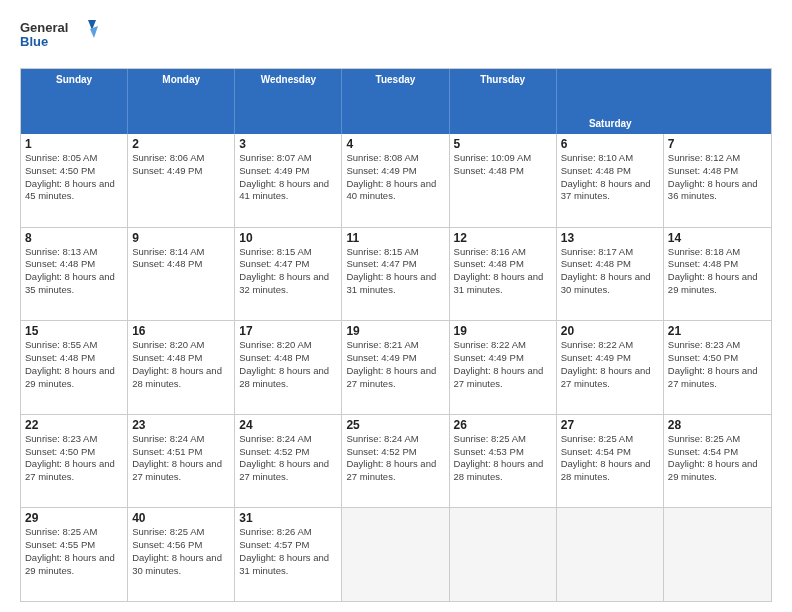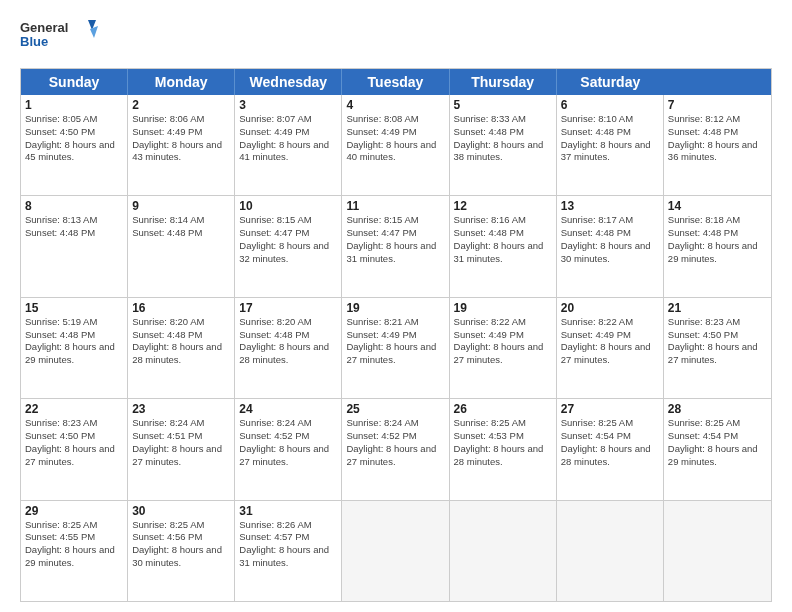--- a/index.html
+++ b/index.html
@@ -48,27 +48,27 @@
       flex-direction: column;
       border: 1px solid #ccc;
     }
     .cal-header-row {
       display: grid;
       grid-template-columns: repeat(7, 1fr);
       background: #2f6dbf;
     }
     .cal-header-cell {
       color: #fff;
-      font-size: 14px;
+      font-size: 10px;
       font-weight: bold;
       text-align: center;
       padding: 5px 2px;
       border-right: 1px solid #5a90d0;
     }
-    .cal-header-cell:last-child { border-right: none; }
+    .cal-header-cell:last-child { border-right: none; margin-top: 44px; }
     .cal-body {
       flex: 1;
       display: flex;
       flex-direction: column;
     }
     .cal-row {
       display: grid;
       grid-template-columns: repeat(7, 1fr);
       flex: 1;
       border-top: 1px solid #ccc;
@@ -129,58 +129,57 @@
           <div class="cal-cell">
         <div class="day-num">1</div>
         <div class="cell-line">Sunrise: 8:05 AM</div>
         <div class="cell-line">Sunset: 4:50 PM</div>
         <div class="cell-line">Daylight: 8 hours and 45 minutes.</div>
       </div>
           <div class="cal-cell">
         <div class="day-num">2</div>
         <div class="cell-line">Sunrise: 8:06 AM</div>
         <div class="cell-line">Sunset: 4:49 PM</div>
-        <div class="cell-line">Daylight: 8 hours and 43 minutes.</div>
       </div>
           <div class="cal-cell">
         <div class="day-num">3</div>
         <div class="cell-line">Sunrise: 8:07 AM</div>
         <div class="cell-line">Sunset: 4:49 PM</div>
         <div class="cell-line">Daylight: 8 hours and 41 minutes.</div>
       </div>
           <div class="cal-cell">
         <div class="day-num">4</div>
         <div class="cell-line">Sunrise: 8:08 AM</div>
         <div class="cell-line">Sunset: 4:49 PM</div>
         <div class="cell-line">Daylight: 8 hours and 40 minutes.</div>
       </div>
           <div class="cal-cell">
         <div class="day-num">5</div>
-        <div class="cell-line">Sunrise: 8:33 AM</div>
-        <div class="cell-line">Sunset: 4:48 PM</div>
-        <div class="cell-line">Daylight: 8 hours and 38 minutes.</div>
+        <div class="cell-line">Sunrise: 10:09 AM</div>
+        <div class="cell-line">Sunset: 4:48 PM</div>
       </div>
           <div class="cal-cell">
         <div class="day-num">6</div>
         <div class="cell-line">Sunrise: 8:10 AM</div>
         <div class="cell-line">Sunset: 4:48 PM</div>
         <div class="cell-line">Daylight: 8 hours and 37 minutes.</div>
       </div>
           <div class="cal-cell">
         <div class="day-num">7</div>
         <div class="cell-line">Sunrise: 8:12 AM</div>
         <div class="cell-line">Sunset: 4:48 PM</div>
         <div class="cell-line">Daylight: 8 hours and 36 minutes.</div>
       </div>
         </div>
         <div class="cal-row">
           <div class="cal-cell">
         <div class="day-num">8</div>
         <div class="cell-line">Sunrise: 8:13 AM</div>
         <div class="cell-line">Sunset: 4:48 PM</div>
+        <div class="cell-line">Daylight: 8 hours and 35 minutes.</div>
       </div>
           <div class="cal-cell">
         <div class="day-num">9</div>
         <div class="cell-line">Sunrise: 8:14 AM</div>
         <div class="cell-line">Sunset: 4:48 PM</div>
       </div>
           <div class="cal-cell">
         <div class="day-num">10</div>
         <div class="cell-line">Sunrise: 8:15 AM</div>
         <div class="cell-line">Sunset: 4:47 PM</div>
@@ -207,21 +206,21 @@
           <div class="cal-cell">
         <div class="day-num">14</div>
         <div class="cell-line">Sunrise: 8:18 AM</div>
         <div class="cell-line">Sunset: 4:48 PM</div>
         <div class="cell-line">Daylight: 8 hours and 29 minutes.</div>
       </div>
         </div>
         <div class="cal-row">
           <div class="cal-cell">
         <div class="day-num">15</div>
-        <div class="cell-line">Sunrise: 5:19 AM</div>
+        <div class="cell-line">Sunrise: 8:55 AM</div>
         <div class="cell-line">Sunset: 4:48 PM</div>
         <div class="cell-line">Daylight: 8 hours and 29 minutes.</div>
       </div>
           <div class="cal-cell">
         <div class="day-num">16</div>
         <div class="cell-line">Sunrise: 8:20 AM</div>
         <div class="cell-line">Sunset: 4:48 PM</div>
         <div class="cell-line">Daylight: 8 hours and 28 minutes.</div>
       </div>
           <div class="cal-cell">
@@ -300,21 +299,21 @@
       </div>
         </div>
         <div class="cal-row">
           <div class="cal-cell">
         <div class="day-num">29</div>
         <div class="cell-line">Sunrise: 8:25 AM</div>
         <div class="cell-line">Sunset: 4:55 PM</div>
         <div class="cell-line">Daylight: 8 hours and 29 minutes.</div>
       </div>
           <div class="cal-cell">
-        <div class="day-num">30</div>
+        <div class="day-num">40</div>
         <div class="cell-line">Sunrise: 8:25 AM</div>
         <div class="cell-line">Sunset: 4:56 PM</div>
         <div class="cell-line">Daylight: 8 hours and 30 minutes.</div>
       </div>
           <div class="cal-cell">
         <div class="day-num">31</div>
         <div class="cell-line">Sunrise: 8:26 AM</div>
         <div class="cell-line">Sunset: 4:57 PM</div>
         <div class="cell-line">Daylight: 8 hours and 31 minutes.</div>
       </div>

